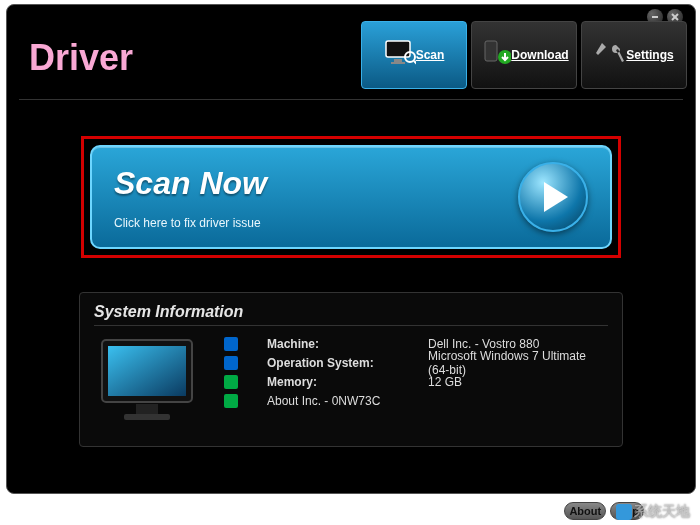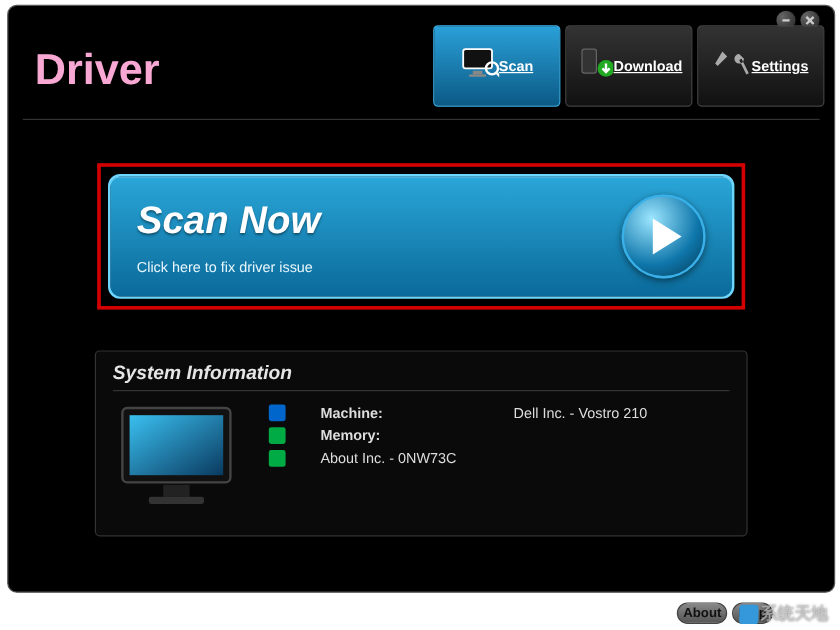--- a/index.html
+++ b/index.html
@@ -136,25 +136,31 @@
               <rect x="8" y="6" width="90" height="62" rx="4" fill="#111" stroke="#444" stroke-width="2"></rect>
               <rect x="14" y="12" width="78" height="50" fill="url(#sc)"></rect>
               <rect x="42" y="70" width="22" height="10" fill="#222"></rect>
               <rect x="30" y="80" width="46" height="6" rx="2" fill="#333"></rect>
             </svg>
         </div>
         <div class="sysrows">
           <div class="sysrow">
             <div class="chip blue"></div>
             <div class="lbl">Machine:</div>
-            <div class="val">Dell Inc. - Vostro 210</div>
+            <div class="val">Dell Inc. - Vostro 880</div>
+          </div>
+          <div class="sysrow">
+            <div class="chip blue"></div>
+            <div class="lbl">Operation System:</div>
+            <div class="val">Microsoft Windows 7 Ultimate  (64-bit)</div>
           </div>
           <div class="sysrow">
             <div class="chip"></div>
             <div class="lbl">Memory:</div>
+            <div class="val">12 GB</div>
           </div>
           <div class="sysrow">
             <div class="chip"></div>
             <div class="val">About Inc. - 0NW73C</div>
           </div>
         </div>
       </div>
     </div>
   </div>
 </div>

